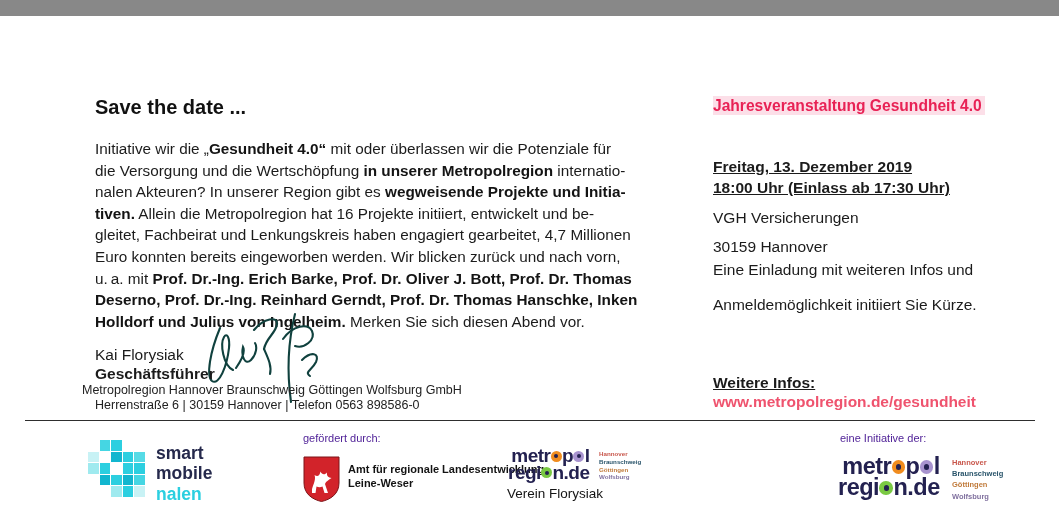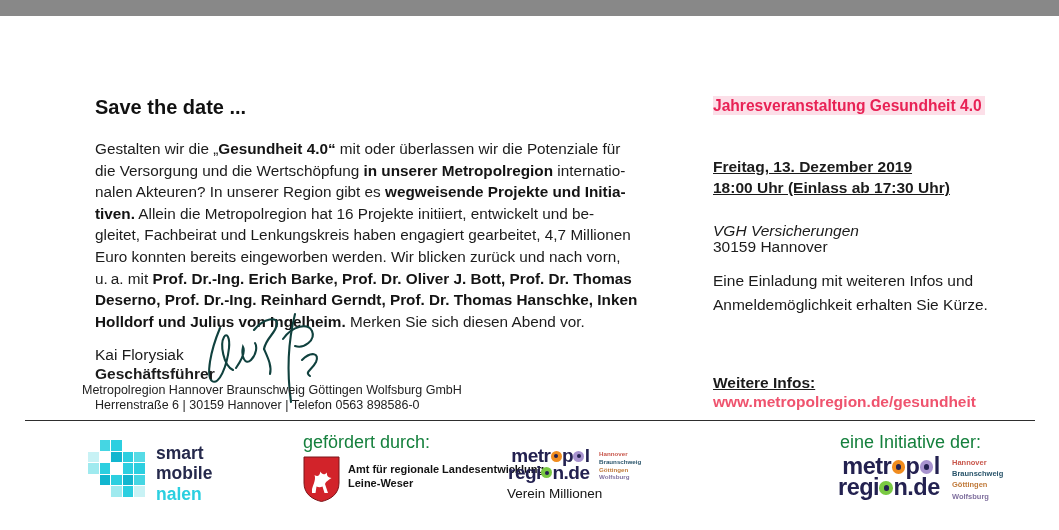--- a/index.html
+++ b/index.html
@@ -17,21 +17,21 @@
   .signer-role{font-weight:700;}
   .org-small{font-size:12.5px;line-height:15px;color:#222;}
   
   .evt1{font-size:15.6px;font-weight:700;color:var(--accent-red);background:var(--highlight-pink);padding:1px 3px 1px 0;}
   .evt2{font-size:15.6px;font-weight:700;color:var(--navy);background:var(--highlight-pink);padding:1px 3px 1px 0;}
   .rline{font-size:15.5px;color:#1b1b1b;line-height:21px;}
   .rbold{font-weight:700;text-decoration:underline;}
   .url{font-size:15.5px;font-weight:700;color:var(--url-pink);text-decoration:none;}
   
   .divider{height:1px;background:#2e2e2e;}
-  .small-label{font-size:18px;color:#15803d;}
+  .small-label{font-size:11px;color:#4c1d95;}
   .smh-text{font-size:17.5px;font-weight:700;line-height:20.4px;color:var(--smh-navy);}
   .smh-text .health{color:var(--smh-cyan);}
   .mosaic{position:relative;}
   .mosaic span{position:absolute;display:block;}
   .amt-text{font-size:11px;font-weight:700;line-height:13.5px;color:#141414;}
   .wordmark{color:var(--metropol-navy);font-weight:700;letter-spacing:-0.5px;text-align:right;}
   .wm-mid{font-size:19px;line-height:16.5px;}
   .wm-big{font-size:23.5px;line-height:21px;}
   .wm-line{white-space:nowrap;}
   .wm-o{display:inline-block;width:0.58em;height:0.58em;border-radius:50%;position:relative;vertical-align:0.01em;margin:0 0.015em;}
@@ -41,21 +41,21 @@
   .verein{font-size:13.5px;color:#141414;}
   svg{display:block;}
 </style>
 </head>
 <body>
 
 <div class="canvas">
 
   <div class="abs h1" style="left:95px;top:80px;">Save the date ...</div>
 
-  <div class="abs body-par" style="left:95px;top:122px;"><span>Gestalten wir die „</span><b>Gesundheit 4.0“</b><span> mit oder überlassen wir die Potenziale für
+  <div class="abs body-par" style="left:95px;top:122px;"><span>Initiative wir die „</span><b>Gesundheit 4.0“</b><span> mit oder überlassen wir die Potenziale für
 die Versorgung und die Wertschöpfung </span><b>in unserer Metropolregion</b><span> internatio-
 nalen Akteuren? In unserer Region gibt es </span><b>wegweisende Projekte und Initia-
 tiven.</b><span> Allein die Metropolregion hat 16 Projekte initiiert, entwickelt und be-
 gleitet, Fachbeirat und Lenkungskreis haben engagiert gearbeitet, 4,7 Millionen
 Euro konnten bereits eingeworben werden. Wir blicken zurück und nach vorn,
 u. a. mit </span><b>Prof. Dr.-Ing. Erich Barke, Prof. Dr. Oliver J. Bott, Prof. Dr. Thomas
 Deserno, Prof. Dr.-Ing. Reinhard Gerndt, Prof. Dr. Thomas Hanschke, Inken
 Holldorf und Julius von Ingelheim.</b><span> Merken Sie sich diesen Abend vor.</span></div>
 
   <svg class="abs" style="left:198px;top:292px;" width="145" height="98" viewBox="0 0 145 98">
@@ -75,25 +75,25 @@
   <div class="abs org-small" style="left:82px;top:367px;">Metropolregion Hannover Braunschweig Göttingen Wolfsburg GmbH</div>
   <div class="abs org-small" style="left:95px;top:382px;">Herrenstraße 6 | 30159 Hannover | Telefon 0563 898586-0</div>
 
   <div class="abs" style="left:713px;top:81px;">
     <span class="evt1">Jahresveranstaltung Gesundheit 4.0</span>
   </div>
 
   <div class="abs rline rbold" style="left:713px;top:140px;">Freitag, 13. Dezember 2019</div>
   <div class="abs rline rbold" style="left:713px;top:161px;">18:00 Uhr (Einlass ab 17:30 Uhr)</div>
 
-  <div class="abs rline" style="left:713px;top:204px;font-style:italic;">VGH Versicherungen</div>
+  <div class="abs rline" style="left:713px;top:191px;">VGH Versicherungen</div>
   <div class="abs rline" style="left:713px;top:220px;">30159 Hannover</div>
 
-  <div class="abs rline" style="left:713px;top:254px;">Eine Einladung mit weiteren Infos und</div>
-  <div class="abs rline" style="left:713px;top:278px;">Anmeldemöglichkeit erhalten Sie Kürze.</div>
+  <div class="abs rline" style="left:713px;top:243px;">Eine Einladung mit weiteren Infos und</div>
+  <div class="abs rline" style="left:713px;top:278px;">Anmeldemöglichkeit initiiert Sie Kürze.</div>
 
   <div class="abs rline rbold" style="left:713px;top:356px;">Weitere Infos:</div>
   <a class="abs url" href="#" style="left:713px;top:377px;">www.metropolregion.de/gesundheit</a>
 
   <div class="abs divider" style="left:25px;top:404px;width:1010px;"></div>
 
   <div class="abs mosaic" style="left:88px;top:424px;width:60px;height:60px;">
       <span style="left: 11.5px; top: 0px; width: 10.5px; height: 10.5px; background: rgb(69, 214, 227);"></span>
       <span style="left: 23px; top: 0px; width: 10.5px; height: 10.5px; background: rgb(44, 207, 224);"></span>
       <span style="left: 0px; top: 11.5px; width: 10.5px; height: 10.5px; background: rgb(200, 242, 245);"></span>
@@ -131,21 +131,21 @@
   <div class="abs wordmark wm-mid" style="left:508px;top:432px;">
       <div class="wm-line"><span>metr</span><span class="wm-o" style="background: rgb(240, 140, 30);"><span class="wm-dot"></span></span><span>p</span><span class="wm-o" style="background: rgb(168, 147, 207);"><span class="wm-dot"></span></span><span>l</span></div>
       <div class="wm-line"><span>regi</span><span class="wm-o" style="background: rgb(122, 201, 67);"><span class="wm-dot"></span></span><span>n.de</span></div>
     </div>
   <div class="abs cities-mid" style="left:599px;top:434px;">
       <div style="color: rgb(200, 86, 75);">Hannover</div>
       <div style="color: rgb(42, 85, 107);">Braunschweig</div>
       <div style="color: rgb(192, 122, 58);">Göttingen</div>
       <div style="color: rgb(128, 113, 159);">Wolfsburg</div>
     </div>
-  <div class="abs verein" style="left:507px;top:470px;">Verein Millionen</div>
+  <div class="abs verein" style="left:507px;top:470px;">Verein Florysiak</div>
 
   <div class="abs small-label" style="left:840px;top:416px;">eine Initiative der:</div>
   <div class="abs wordmark wm-big" style="left:838px;top:440px;">
       <div class="wm-line"><span>metr</span><span class="wm-o" style="background: rgb(240, 140, 30);"><span class="wm-dot"></span></span><span>p</span><span class="wm-o" style="background: rgb(168, 147, 207);"><span class="wm-dot"></span></span><span>l</span></div>
       <div class="wm-line"><span>regi</span><span class="wm-o" style="background: rgb(122, 201, 67);"><span class="wm-dot"></span></span><span>n.de</span></div>
     </div>
   <div class="abs cities-big" style="left:952px;top:441px;">
       <div style="color: rgb(200, 86, 75);">Hannover</div>
       <div style="color: rgb(42, 85, 107);">Braunschweig</div>
       <div style="color: rgb(192, 122, 58);">Göttingen</div>

